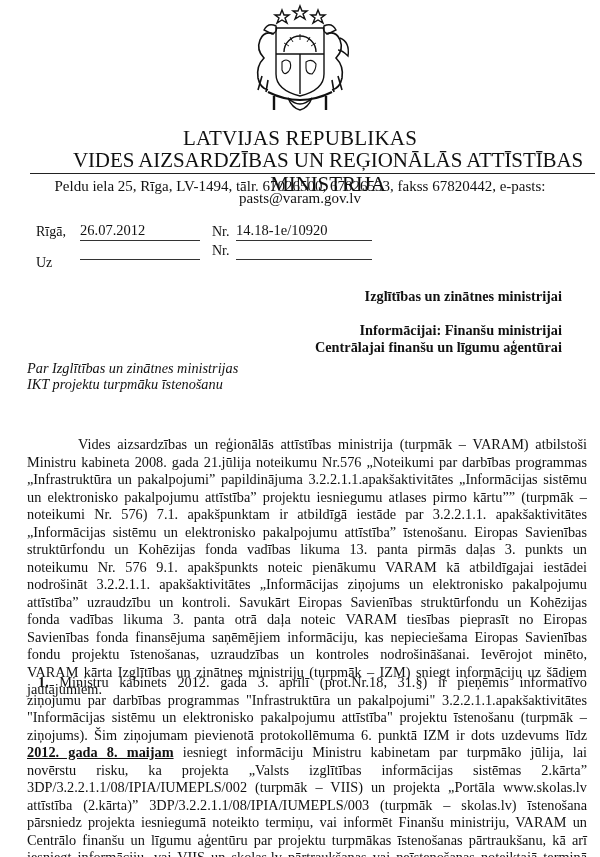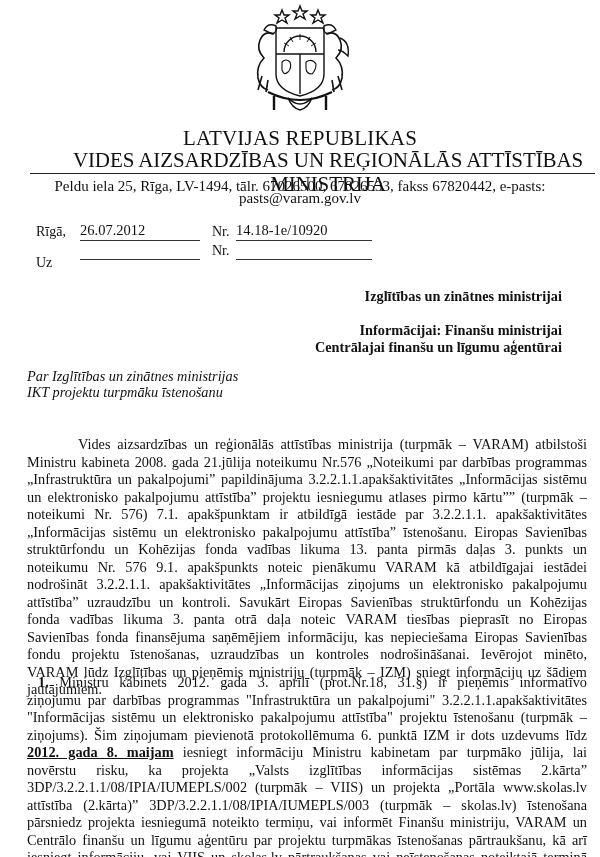--- a/index.html
+++ b/index.html
@@ -33,21 +33,21 @@
     position: absolute; font-size: 14.5px; line-height: 16px;
   }
   .meta-line {
     position: absolute; height: 0; border-top: 1.2px solid #333;
   }
   .recipient {
     position: absolute; right: 38px; text-align: right;
     font-weight: bold; font-size: 14.3px; line-height: 17px;
   }
   .subject {
-    position: absolute; left: 27px; top: 368px; font-style: italic;
+    position: absolute; left: 27px; top: 360px; font-style: italic;
     font-size: 14.3px; line-height: 16px;
   }
   .para {
     position: absolute; left: 27px; width: 560px; font-size: 14.3px;
     line-height: 17.5px; text-align: justify;
   }
   .para .ln { display: block; text-align: justify; text-align-last: justify; white-space: nowrap; }
   .para .ln.last { text-align-last: left; }
   .indent { padding-left: 51px; }
   .indent2 { padding-left: 11px; }
@@ -128,21 +128,21 @@
   <span class="ln" style="white-space: nowrap;">un elektronisko pakalpojumu attīstība” projektu iesniegumu atlases pirmo kārtu”” (turpmāk –</span>
   <span class="ln" style="white-space: nowrap;">noteikumi Nr. 576) 7.1. apakšpunktam ir atbildīgā iestāde par 3.2.2.1.1. apakšaktivitātes</span>
   <span class="ln" style="white-space: nowrap;">„Informācijas sistēmu un elektronisko pakalpojumu attīstība” īstenošanu. Eiropas Savienības</span>
   <span class="ln" style="white-space: nowrap;">struktūrfondu un Kohēzijas fonda vadības likuma 13. panta pirmās daļas 3. punkts un</span>
   <span class="ln" style="white-space: nowrap;">noteikumu Nr. 576 9.1. apakšpunkts noteic pienākumu VARAM kā atbildīgajai iestādei</span>
   <span class="ln" style="white-space: nowrap;">nodrošināt 3.2.2.1.1. apakšaktivitātes „Informācijas ziņojums un elektronisko pakalpojumu</span>
   <span class="ln" style="white-space: nowrap;">attīstība” uzraudzību un kontroli. Savukārt Eiropas Savienības struktūrfondu un Kohēzijas</span>
   <span class="ln" style="white-space: nowrap;">fonda vadības likuma 3. panta otrā daļa noteic VARAM tiesības pieprasīt no Eiropas</span>
   <span class="ln" style="white-space: nowrap;">Savienības fonda finansējuma saņēmējiem informāciju, kas nepieciešama Eiropas Savienības</span>
   <span class="ln" style="white-space: nowrap;">fondu projektu īstenošanas, uzraudzības un kontroles nodrošināšanai. Ievērojot minēto,</span>
-  <span class="ln" style="white-space: nowrap;">VARAM lūdz Izglītības un pieņēmis ministriju (turpmāk – IZM) sniegt informāciju uz šādiem</span>
+  <span class="ln" style="white-space: nowrap;">VARAM kārta Izglītības un zinātnes ministriju (turpmāk – IZM) sniegt informāciju uz šādiem</span>
   <span class="ln last">jautājumiem.</span>
 </div>
 
 <div class="para" style="top:674px;">
   <span class="ln indent2" style="white-space: nowrap;"><b class="num">1.</b><span> Ministru kabinets 2012. gada 3. aprīlī (prot.Nr.18, 31.§) ir pieņēmis informatīvo</span></span>
   <span class="ln" style="white-space: nowrap;">ziņojumu par darbības programmas "Infrastruktūra un pakalpojumi" 3.2.2.1.1.apakšaktivitātes</span>
   <span class="ln" style="white-space: nowrap;">"Informācijas sistēmu un elektronisko pakalpojumu attīstība" projektu īstenošanu (turpmāk –</span>
   <span class="ln" style="white-space: nowrap;">ziņojums). Šim ziņojumam pievienotā protokollēmuma 6. punktā IZM ir dots uzdevums līdz</span>
   <span class="ln" style="white-space: nowrap;"><span class="u-bold">2012. gada 8. maijam</span><span> iesniegt informāciju Ministru kabinetam par turpmāko jūlija, lai</span></span>
   <span class="ln" style="white-space: nowrap;">novērstu risku, ka projekta „Valsts izglītības informācijas sistēmas 2.kārta”</span>

